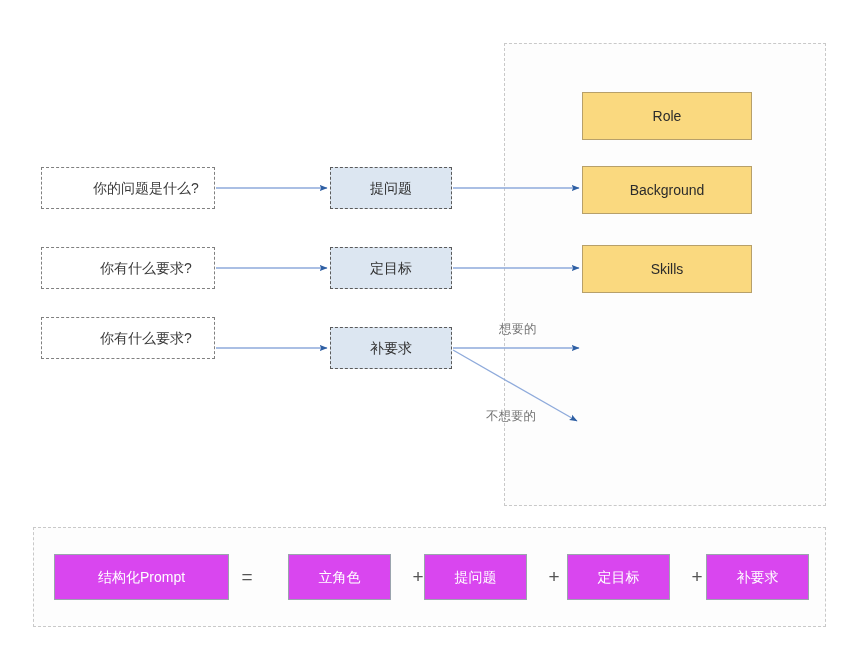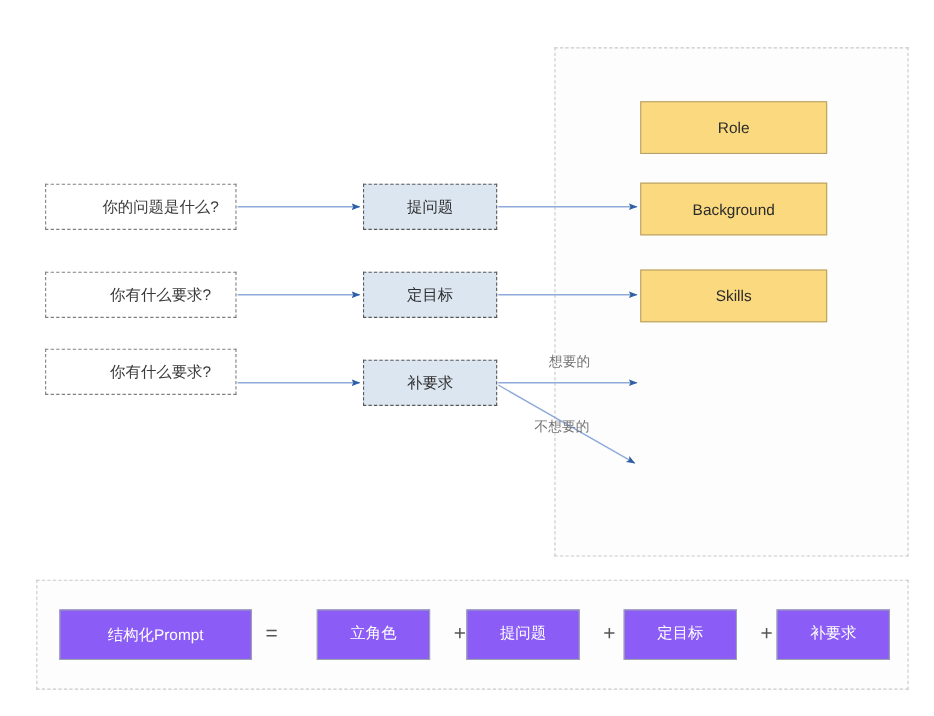--- a/index.html
+++ b/index.html
@@ -78,29 +78,29 @@
     border: 1px solid #b7a06a;
     color: #2b2b2b;
     font-size: 14px;
     left: 582px;
     width: 170px;
     height: 48px;
   }
 
   
   .node.formula {
-    background: #8b5cf6;
+    background: #d946ef;
     border: 1px solid #9aa4ad;
     color: #ffffff;
     font-size: 14px;
     height: 46px;
     top: 554px;
   }
   .node.formula.wide { width: 175px; }
-  .node.formula.narrow { width: 103px; font-family: Liberation Serif, serif; }
+  .node.formula.narrow { width: 103px; }
 
   
   .operator {
     position: absolute;
     top: 554px;
     height: 46px;
     display: flex;
     align-items: center;
     justify-content: center;
     font-size: 19px;
@@ -150,21 +150,21 @@
 
   <div class="node step" style="top:167px">提问题</div>
   <div class="node step" style="top:247px">定目标</div>
   <div class="node step" style="top:327px">补要求</div>
 
   <div class="node component" style="top:92px">Role</div>
   <div class="node component" style="top:166px">Background</div>
   <div class="node component" style="top:245px">Skills</div>
 
   <div class="edge-label" style="left:499px; top:321px">想要的</div>
-  <div class="edge-label" style="left:486px; top:380px">不想要的</div>
+  <div class="edge-label" style="left:486px; top:408px">不想要的</div>
 
   <div class="node formula wide" style="left:54px">结构化Prompt</div>
   <div class="operator" style="left:234px">=</div>
 
   <div class="node formula narrow" style="left:288px">立角色</div>
   <div class="operator" style="left:405px">+</div>
 
   <div class="node formula narrow" style="left:424px">提问题</div>
   <div class="operator" style="left:541px">+</div>
 

